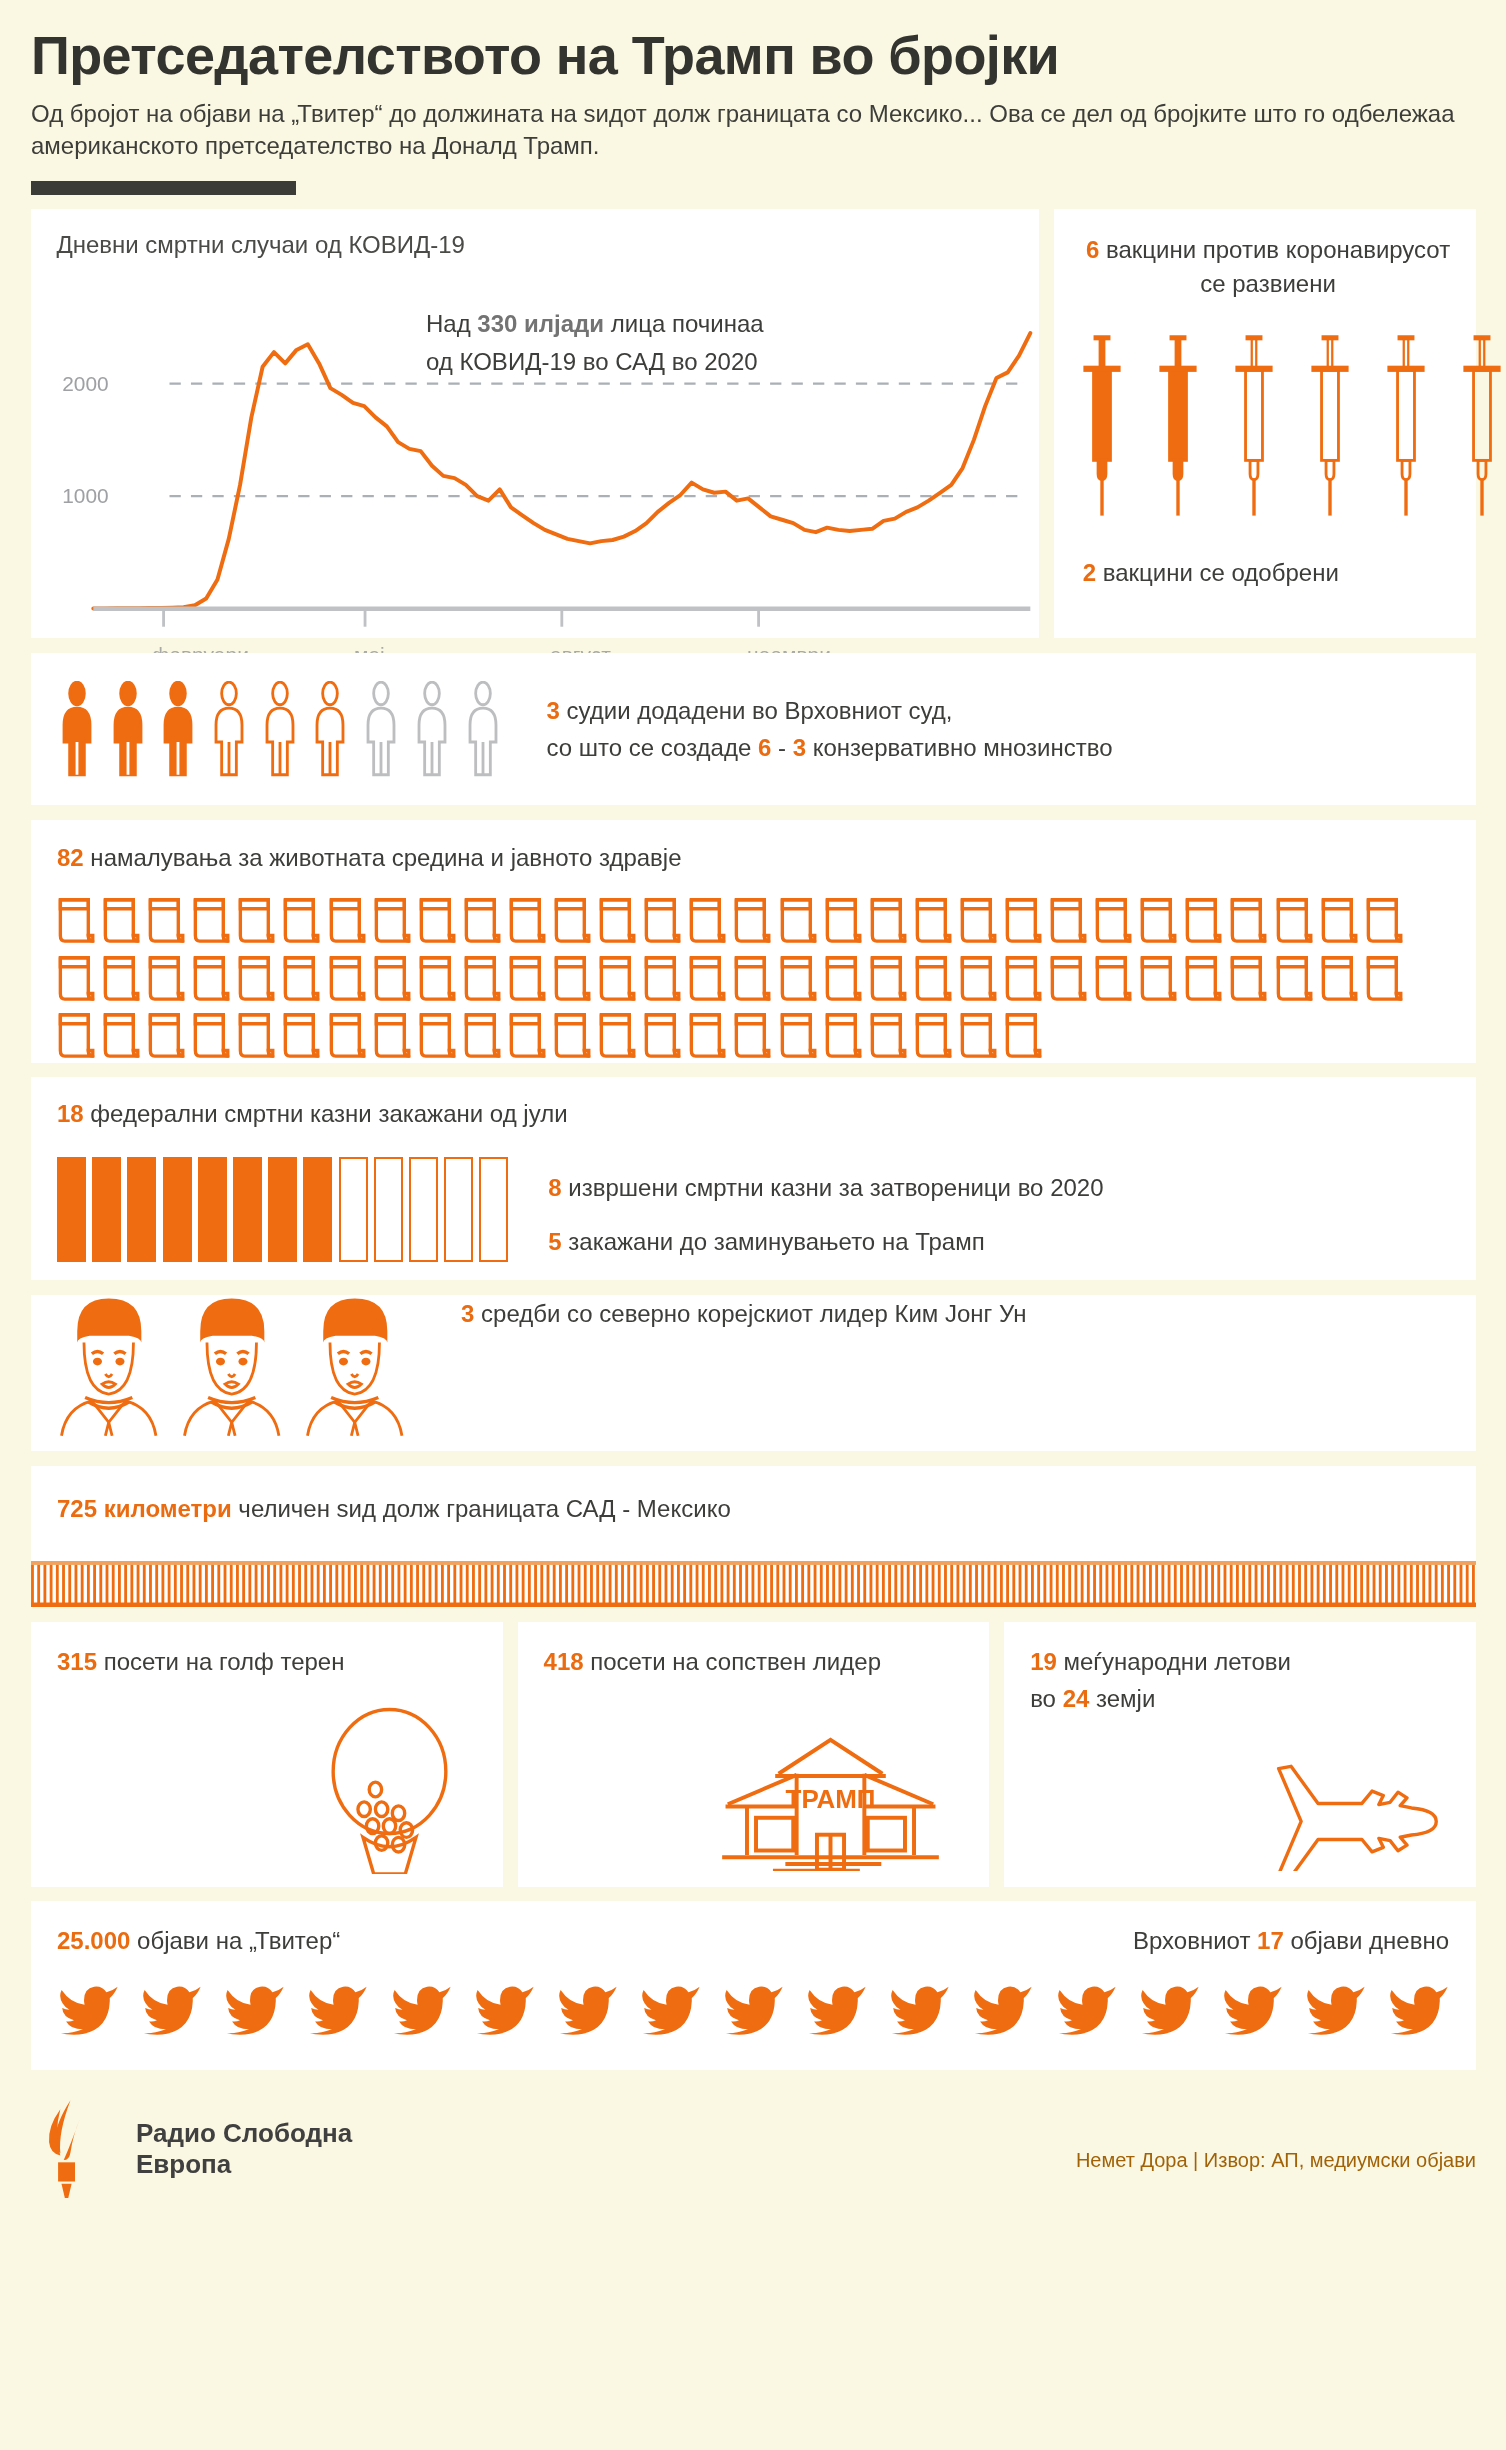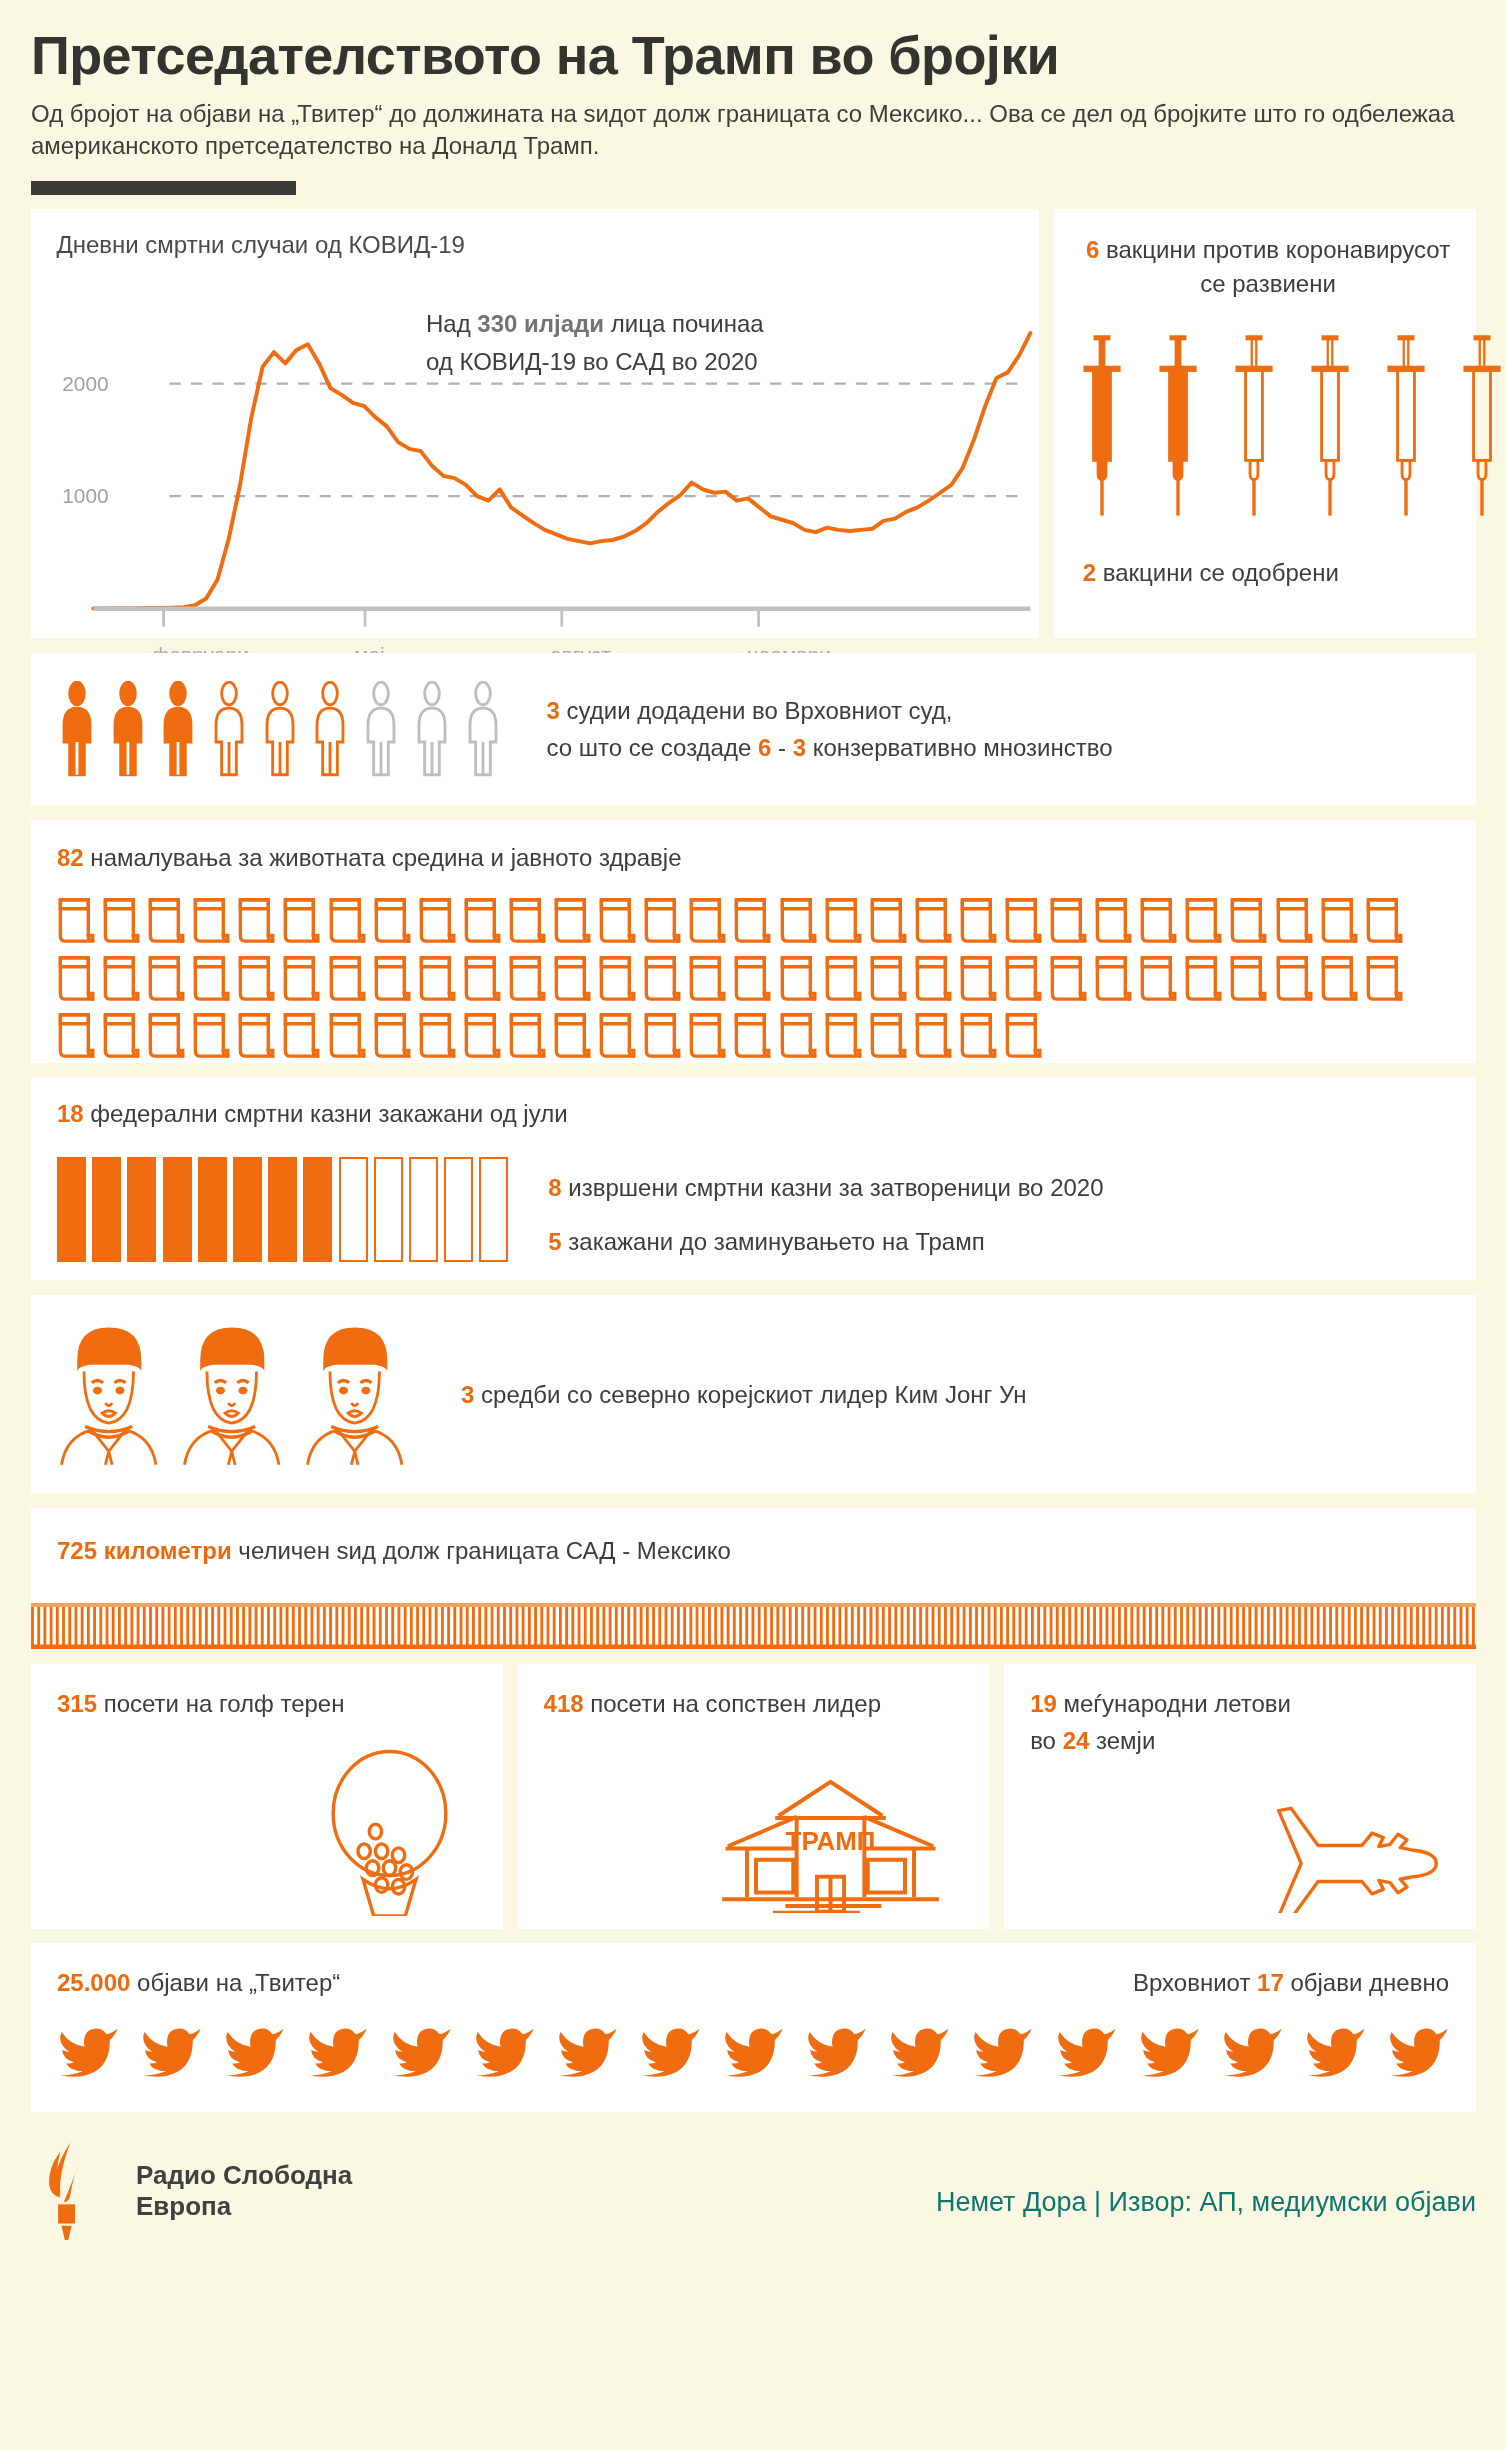--- a/index.html
+++ b/index.html
@@ -85,21 +85,21 @@
   .exec-card { height:203px; padding:18px 0 0 26px; }
   .exec-body { display:flex; align-items:flex-start; margin-top:24px; }
   .exec-bars { display:flex; gap:6.2px; }
   .bar { width:29px; height:105px; }
   .bar.filled { background:#EF6C10; }
   .bar.hollow { background:#fff; border:2.8px solid #EF6C10; }
   .exec-text { margin-left:40px; margin-top:12.4px; }
   .exec-text div { margin-bottom:17px; }
 
   
-  .kim-card { height:198px; display:flex; align-items:center; padding:0 0 0 26px; }
+  .kim-card { height:156px; display:flex; padding:0 0 0 26px; }
   .kim-icons { display:flex; gap:19px; }
   .kim-text { margin-left:54px; }
 
   
   .wall-card { height:141px; position:relative; overflow:hidden; }
   .wall-label { position:absolute; left:26px; top:24px; }
   .wall-strip {
     position:absolute; left:-31px; bottom:0; width:1507px; height:46px;
   }
 
@@ -118,21 +118,21 @@
   }
 
   
   .footer { margin-top:25px; display:flex; align-items:center; height:107px; }
   .logo-wrap { display:flex; align-items:center; }
   .logo-text {
     margin-left:26px; font-size:26px; font-weight:700; line-height:1.18;
     color:#404040;
   }
   .credit {
-    margin-left:auto; font-size:27px; color:#0f766e; padding-right:0px;margin-top:24px;
+    margin-left:auto; font-size:20px; color:#a16207; padding-right:0px;margin-top:24px;
   }
 </style>
 </head>
 <body>
 
 <div class="page">
 
   <div class="header">
     <div class="title">Претседателството на Трамп во бројки</div>
     <div class="subtitle">Од бројот на објави на „Твитер“ до должината на ѕидот долж границата со Мексико... Ова се дел од бројките што го одбележаа американското претседателство на Доналд Трамп.</div>

